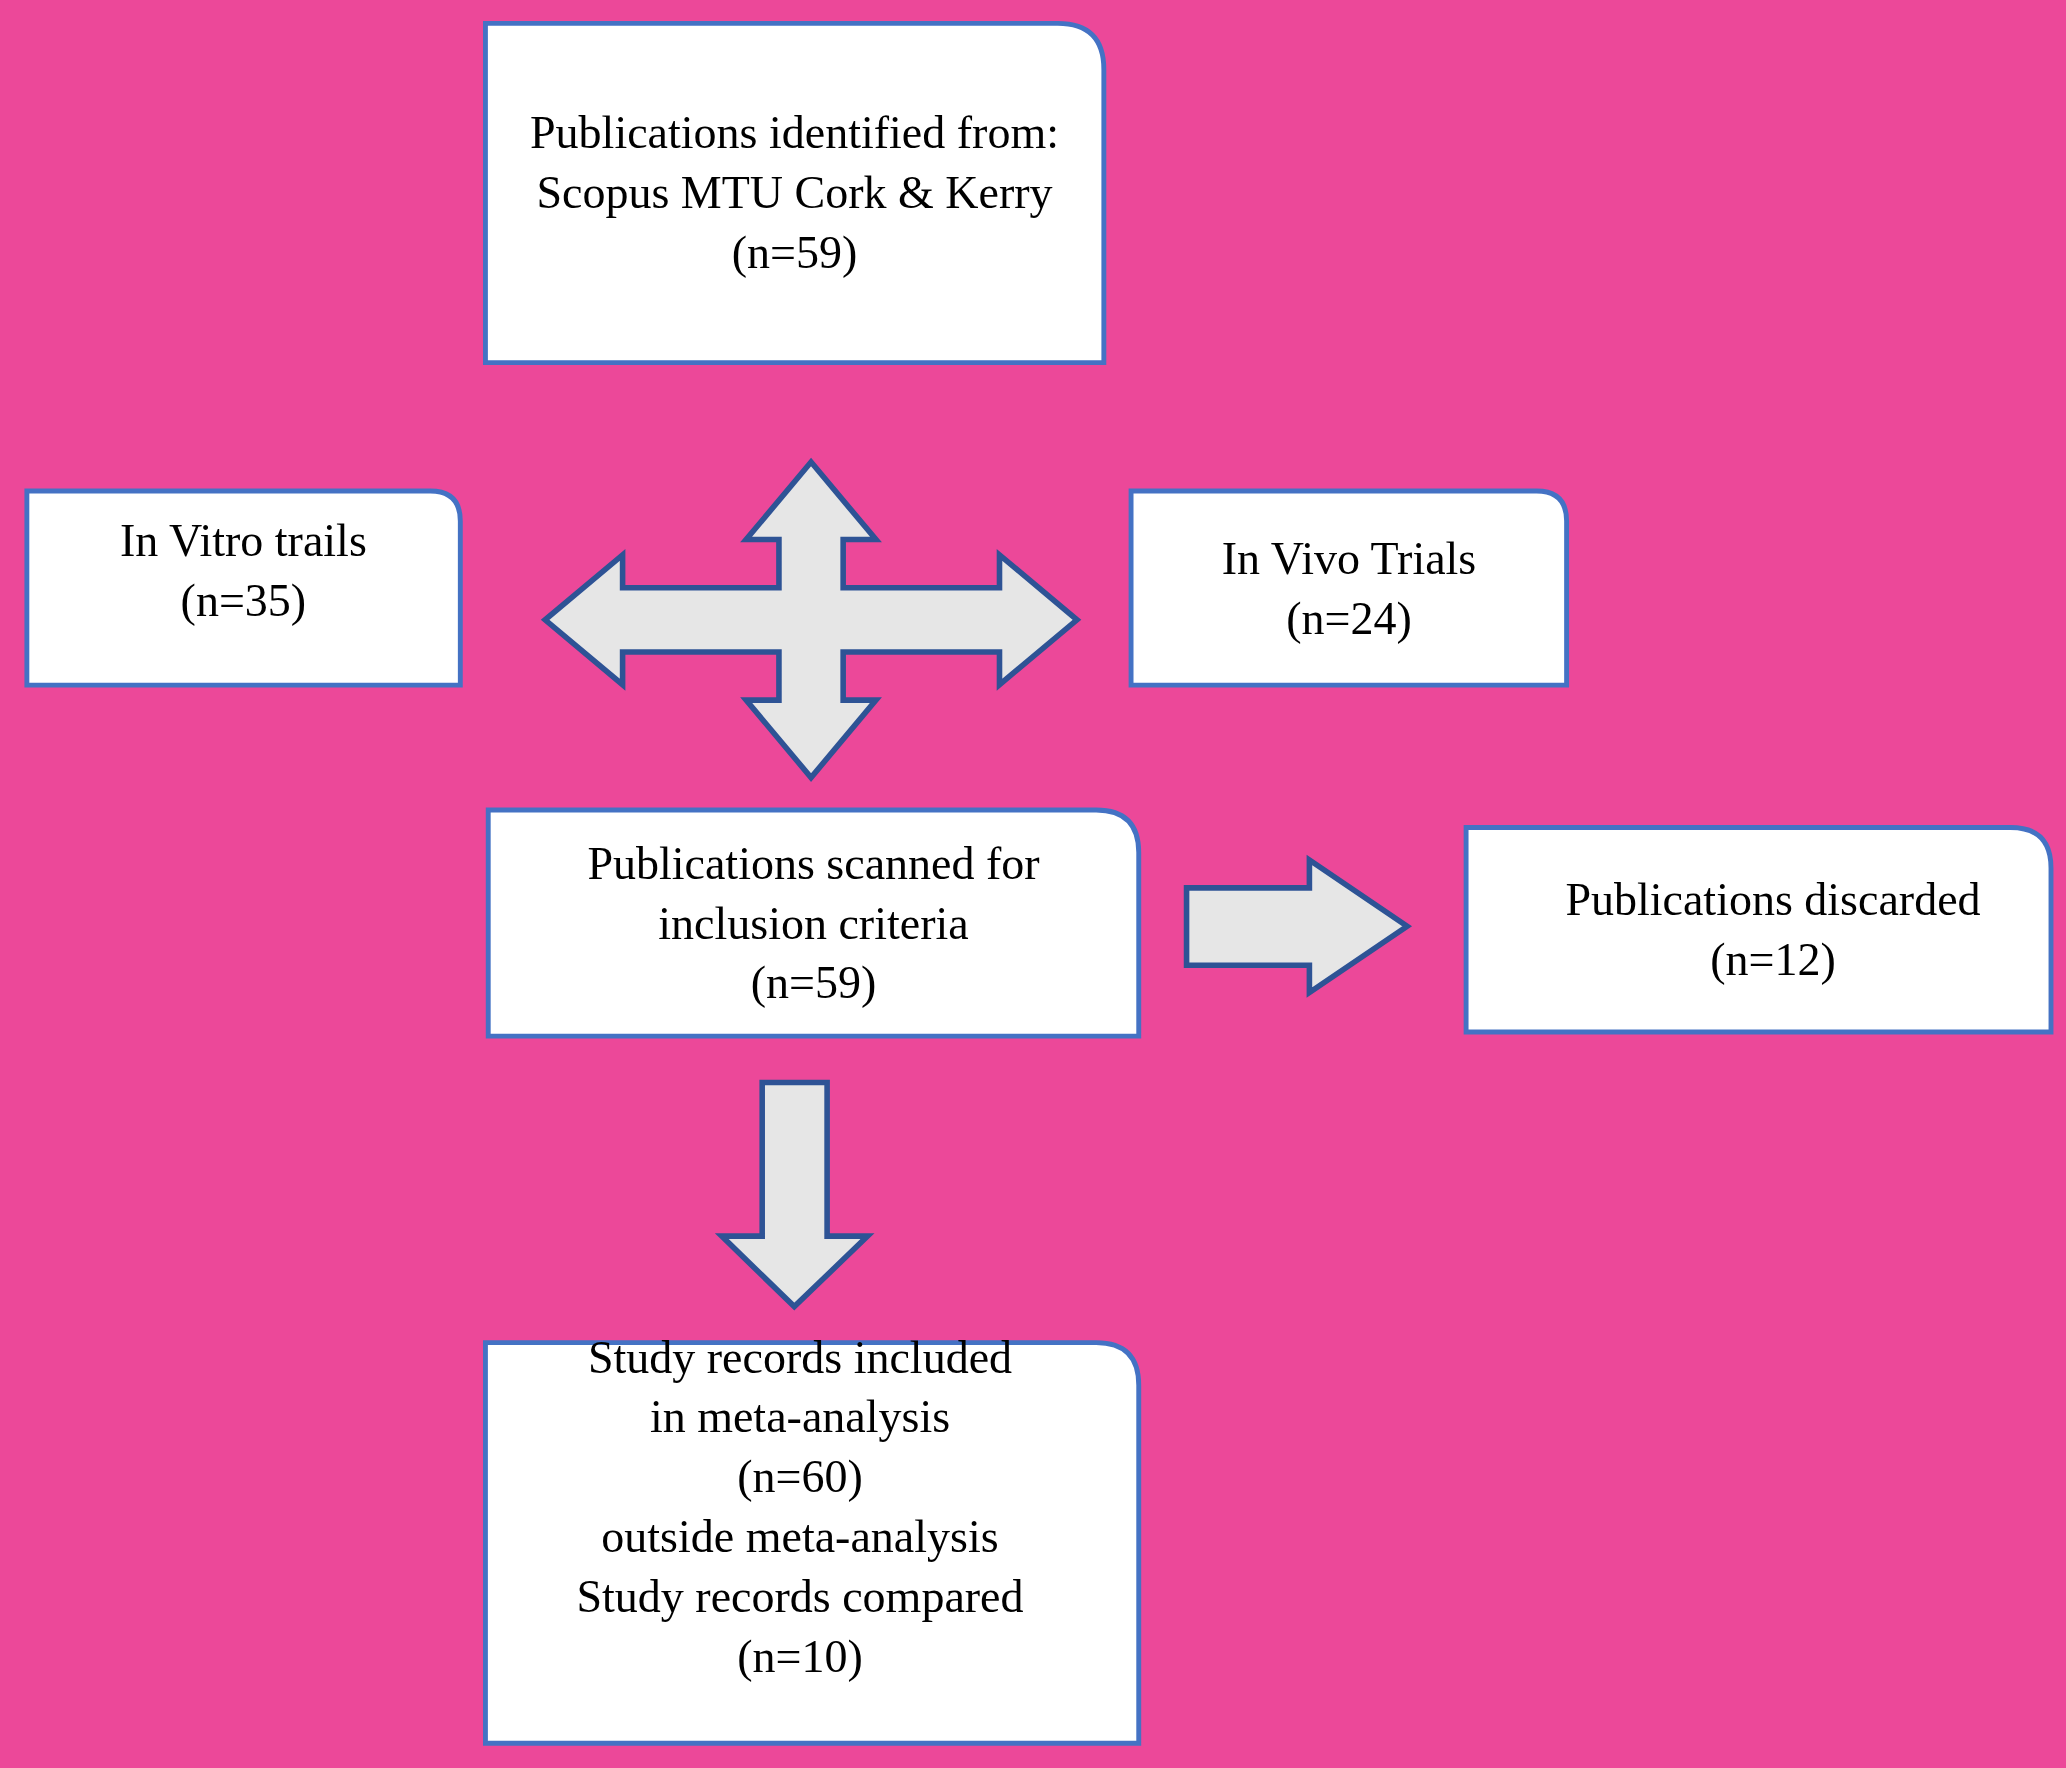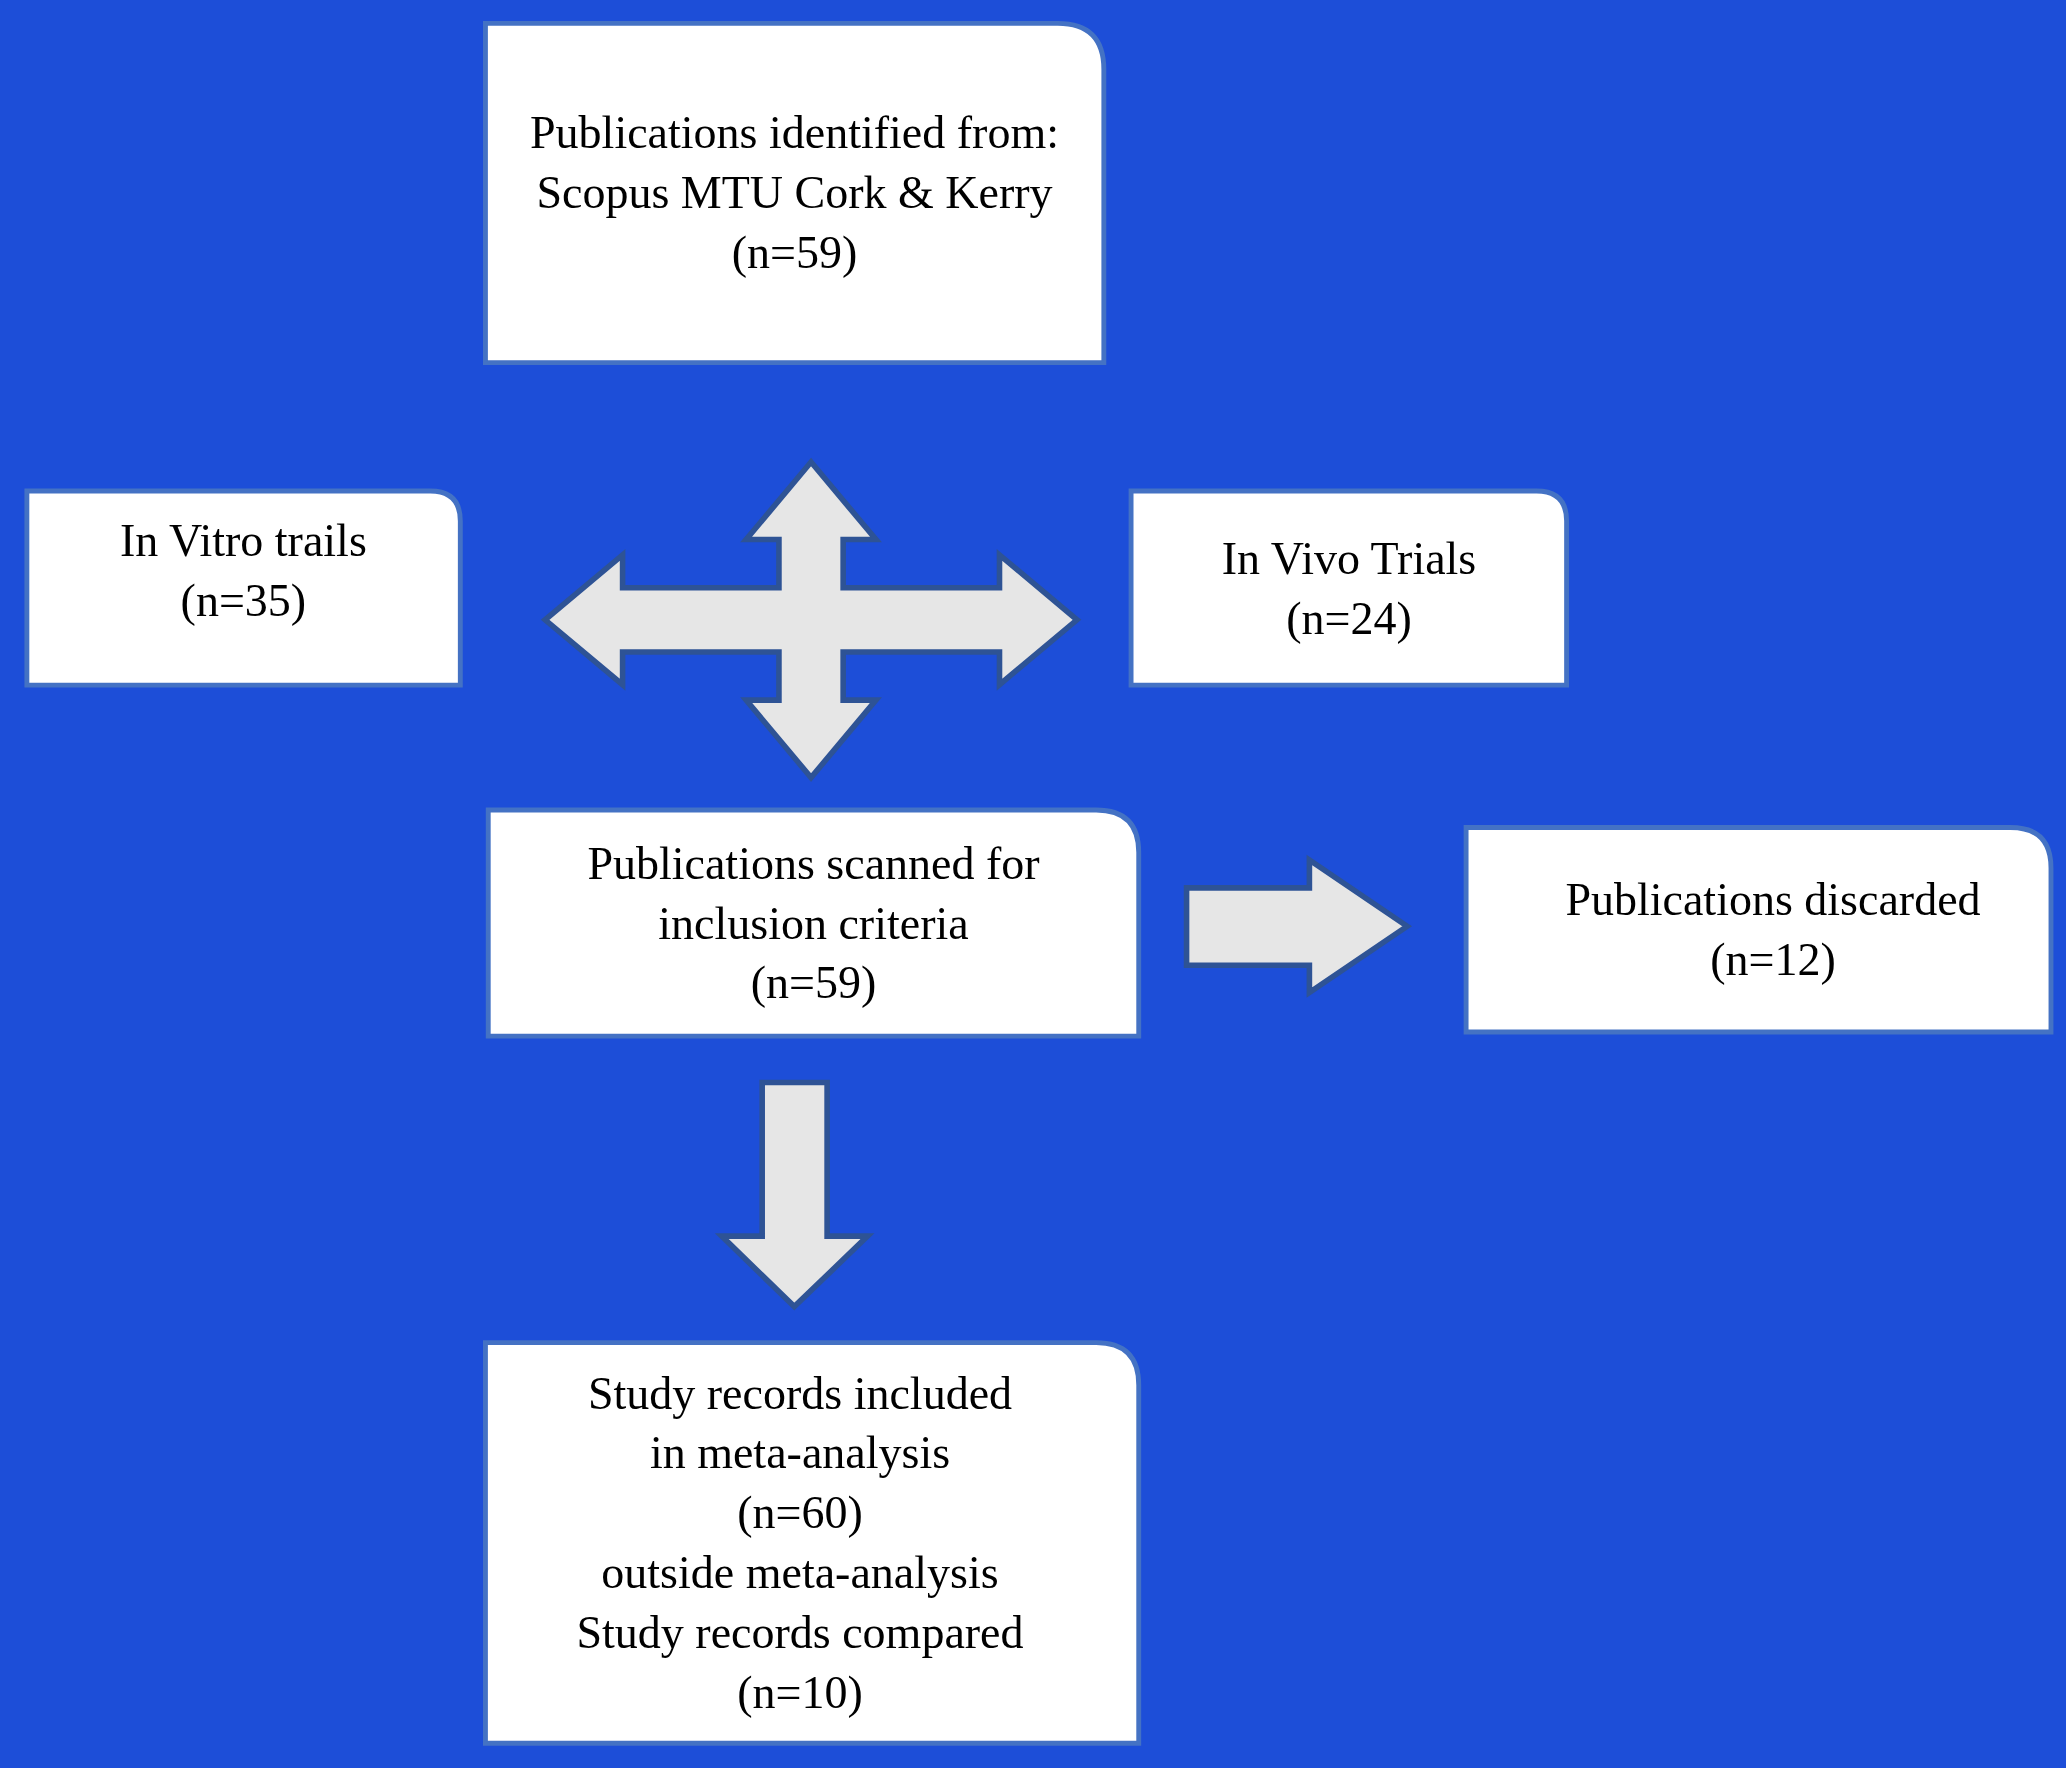--- a/index.html
+++ b/index.html
@@ -10,21 +10,21 @@
   body {
     width: 2066px;
     height: 1768px;
     font-family: "Liberation Serif", "DejaVu Serif", serif;
     overflow: hidden;
   }
   #flowchart-root {
     position: relative;
     width: 2066px;
     height: 1768px;
-    background: #1d4ed8;
+    background: #ec4899;
   }
   svg.chart-canvas {
     position: absolute;
     top: 0;
     left: 0;
     width: 2066px;
     height: 1768px;
     display: block;
   }
   .node-box {
@@ -53,21 +53,21 @@
     pointer-events: none;
   }
   .node-text .tline { display: block; }
 
   
   #label-identified   { left: 483px;  top: 21px;   width: 623px; height: 344px; }
   #label-invitro      { left: 24.4px;   top: 489px;  width: 438px; height: 163px; }
   #label-invivo       { left: 1129px; top: 489px;  width: 440px; height: 199px; }
   #label-scanned      { left: 486px;  top: 808px; width: 655px; height: 231px; justify-content: center; }
   #label-discarded    { left: 1464px; top: 825px; width: 590px; height: 209px; padding-left: 14px; }
-  #label-included     { left: 483px;  top: 1340px; width: 634px; height: 406px; text-align: right; }
+  #label-included     { left: 483px;  top: 1304px; width: 634px; height: 406px; text-align: right; }
 </style>
 </head>
 <body>
 
 <div id="flowchart-root">
 
   <svg class="chart-canvas" viewBox="0 0 2960 2533" xmlns="http://www.w3.org/2000/svg">
 
     <path class="node-box" d="M 695.5 33.5 L 1515.5 33.5 Q 1581.5 33.5 1581.5 99.5 L 1581.5 519.5 L 695.5 519.5 Z"></path>
 

